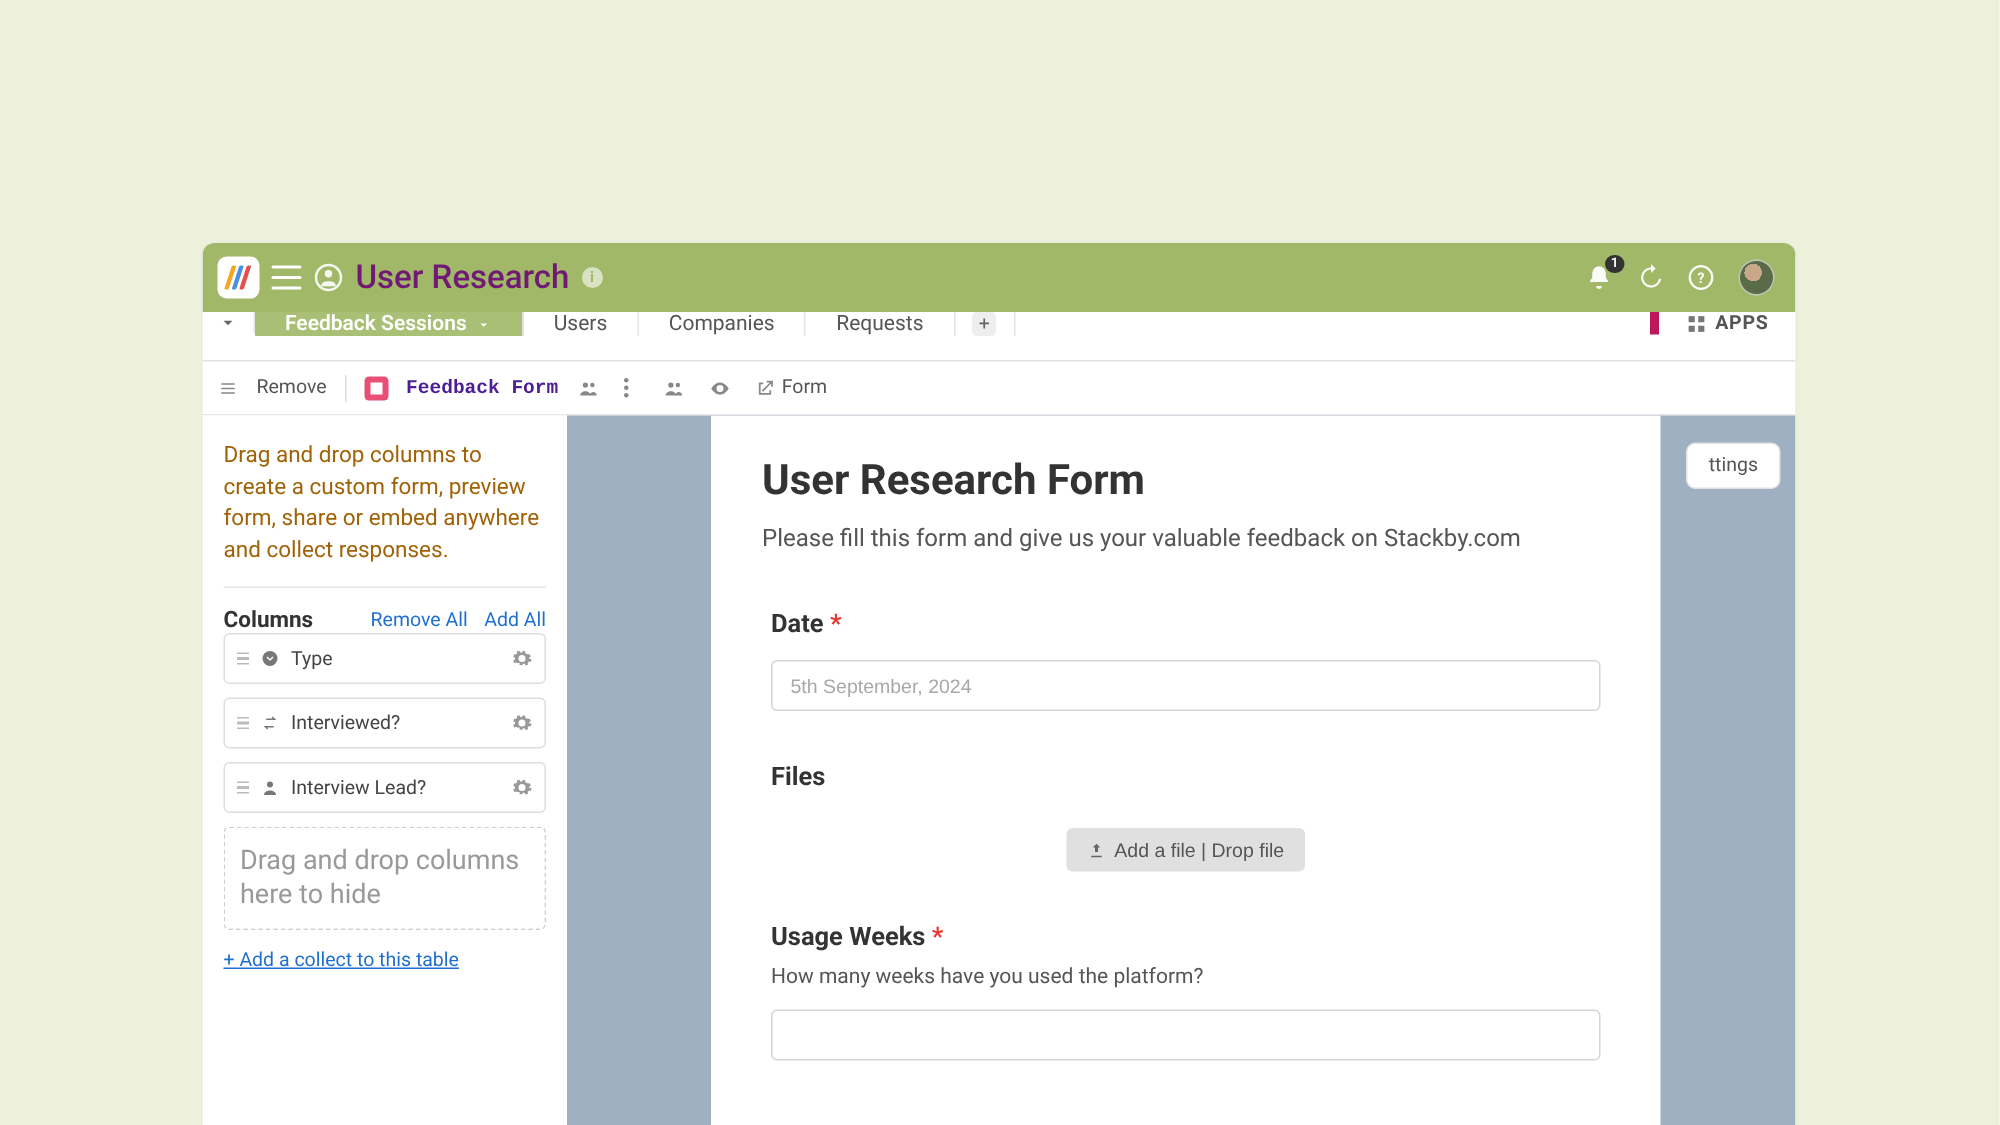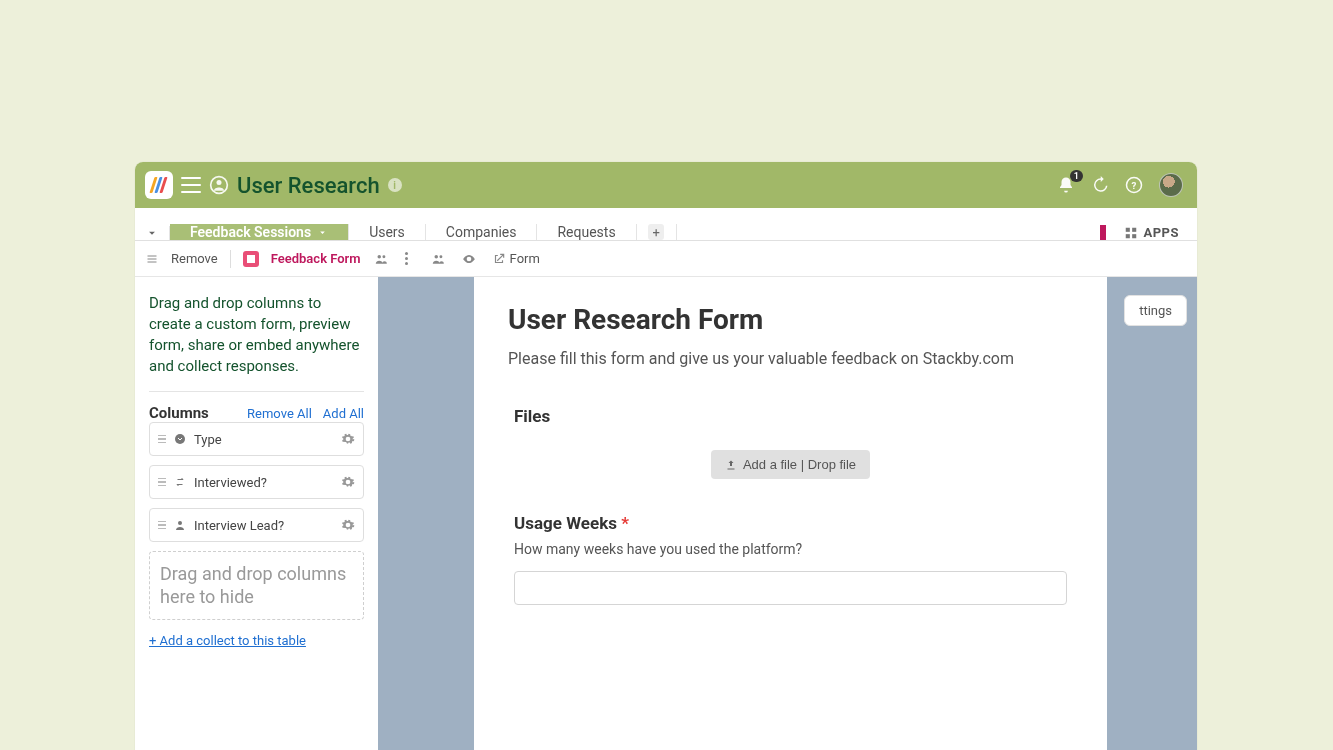--- a/index.html
+++ b/index.html
@@ -52,21 +52,21 @@
     display:flex; flex-direction:column; justify-content:space-between;
     cursor:pointer;
   }
   .hamburger span{height:2px;background:#fff;border-radius:1px;}
   .header-people-icon, .header-info-icon {
     fill:#fff; opacity:0.9;
   }
   .workspace-title {
     font-size: 22px;
     font-weight: 500;
-    color:#14532d;
+    color:#701a75;
   }
   .info-circle {
     width:14px;height:14px;border-radius:50%;
     background:#fff;opacity:0.6;
     display:flex;align-items:center;justify-content:center;
     font-size:10px;color:#a1b868;font-weight:bold;
   }
   .header-spacer{flex:1;}
   .header-right{display:flex;align-items:center;gap:16px;padding-right:4px;}
   .bell-wrap{position:relative;}
@@ -77,21 +77,21 @@
   }
   .icon-btn svg{fill:#fff;opacity:0.95;}
   .avatar{
     width:24px;height:24px;border-radius:50%;
     background: radial-gradient(circle at 40% 35%, #c8a888 0 30%, #5a6b4a 30% 100%);
     border:1px solid rgba(255,255,255,0.6);
   }
   
   .tabs-row{
     height:33px;background:#fff;border-bottom:1px solid #e0e0e0;
-    display:flex;align-items:flex-end;
+    display:flex;align-items:flex-start;
   }
   .expand-toggle{
     width:35px;display:flex;align-items:center;justify-content:center;
     border-right:1px solid #e4e4e4;
   }
   .tab{
     padding:0 20px;display:flex;align-items:center;
     font-size:14px;color:#555;cursor:pointer;
     border-right:1px solid #e4e4e4;
   }
@@ -121,34 +121,34 @@
     font-size:13px;color:#555;
   }
   .view-sep{width:1px;height:18px;background:#ddd;}
   .form-icon-box{
     width:16px;height:16px;background:#e94e77;border-radius:3px;
     display:flex;align-items:center;justify-content:center;
   }
   .form-icon-box span{
     width:8px;height:8px;background:#fff;
   }
-  .view-name{font-weight:600;color:#be185d;}
+  .view-name{font-weight:600;color:#4c1d95;font-family:Liberation Mono, monospace;}
   .tiny-people svg, .view-bar svg{fill:#888;}
   .dots{display:flex;flex-direction:column;gap:2px;padding:0 4px;}
   .dots span{width:3px;height:3px;background:#888;border-radius:50%;}
   .view-right{margin-left:6px;display:flex;align-items:center;gap:14px;}
   
   .main-area{
     display:flex;height:calc(100% - 115px);
   }
   .left-panel{
     width:243px;background:#fff;padding:16px 14px 10px 14px;
     font-size:14px;color:#333;border-right:0;
   }
-  .panel-help{font-size:15px;line-height:1.4;color:#14532d;margin-bottom:14px;}
+  .panel-help{font-size:15px;line-height:1.4;color:#a16207;margin-bottom:14px;}
   .panel-divider{height:1px;background:#e4e4e4;margin-bottom:12px;}
   .columns-header{
     display:flex;align-items:center;gap:11px;
   }
   .columns-title{font-weight:700;font-size:15px;}
   .columns-spacer{flex:1;}
   .link{color:#1f6fd1;cursor:pointer;font-size:13px;}
   .column-item{
     height:34px;border:1px solid #dedede;border-radius:4px;
     display:flex;align-items:center;padding:0 8px;gap:8px;
@@ -402,20 +402,27 @@
       <a class="add-col-link">+ Add a collect to this table</a>
     </div>
 
     <div class="canvas">
       <div class="settings-chip">ttings</div>
 
       <div class="form-card">
         <div class="form-title">User Research Form</div>
         <div class="form-subtitle">Please fill this form and give us your valuable feedback on Stackby.com</div>
 
+        <div class="field">
+          <div class="field-label">
+            <span>Date</span>
+            <span class="req">*</span>
+          </div>
+          <input class="text-input" type="text" placeholder="5th September, 2024" style="">
+        </div>
 
         <div class="field">
           <div class="field-label">Files</div>
           <div class="file-btn-row">
             <button class="file-btn">
               <svg width="12" height="12" viewBox="0 0 24 24" fill="#666">
                   <path d="M12 3l5 5h-3v6h-4V8H7l5-5zM5 19h14v2H5z"></path>
                 </svg>
               <span>Add a file | Drop file</span>
             </button>

